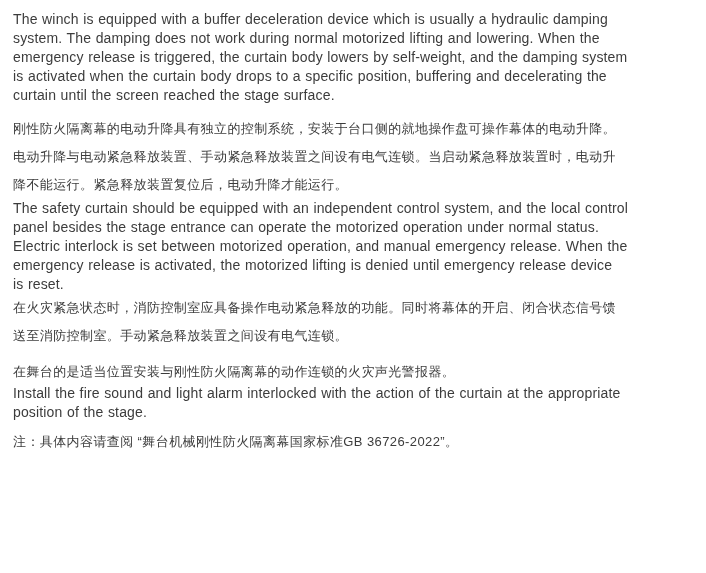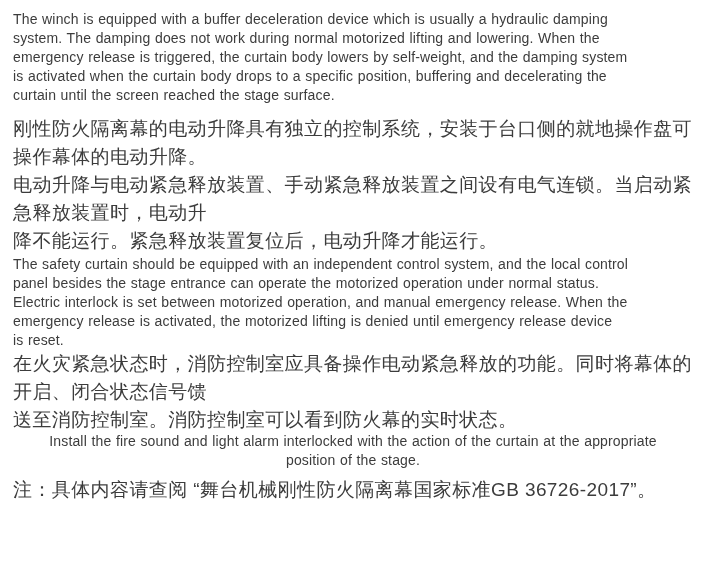--- a/index.html
+++ b/index.html
@@ -33,28 +33,28 @@
     white-space: pre-line;
     font-weight: 500;
   }
   .en {
     font-size: 14px;
     line-height: 19px;
     letter-spacing: 0.15px;
     word-spacing: 0.5px;
   }
   .zh {
-    font-size: 19px;
+    font-size: 13px;
     line-height: 28px;
     letter-spacing: 0.4px;
   }
   #p0 { margin-top: 10px; }
   #p1 { margin-top: 10px; }
   #p5 { margin-top: 8px; }
-  #p6 { margin-top: -2px; text-align: center; }
+  #p6 { margin-top: -2px; }
   #p7 { margin-top: 6px; }
   .right-border {
     position: absolute;
     top: 0;
     bottom: 0;
     right: 4px;
     width: 2px;
     background: #d4edf8;
   }
 </style>
@@ -70,19 +70,20 @@
 curtain until the screen reached the stage surface.</p>
     <p id="p1" class="zh">刚性防火隔离幕的电动升降具有独立的控制系统，安装于台口侧的就地操作盘可操作幕体的电动升降。
 电动升降与电动紧急释放装置、手动紧急释放装置之间设有电气连锁。当启动紧急释放装置时，电动升
 降不能运行。紧急释放装置复位后，电动升降才能运行。</p>
     <p id="p2" class="en">The safety curtain should be equipped with an independent control system, and the local control
 panel besides the stage entrance can operate the motorized operation under normal status.
 Electric interlock is set between motorized operation, and manual emergency release. When the
 emergency release is activated, the motorized lifting is denied until emergency release device
 is reset.</p>
     <p id="p3" class="zh">在火灾紧急状态时，消防控制室应具备操作电动紧急释放的功能。同时将幕体的开启、闭合状态信号馈
-送至消防控制室。消防控制室可以看到防火幕的实时状态。</p>
+送至消防控制室。手动紧急释放装置之间设有电气连锁。</p>
+    <p id="p5" class="zh">在舞台的是适当位置安装与刚性防火隔离幕的动作连锁的火灾声光警报器。</p>
     <p id="p6" class="en">Install the fire sound and light alarm interlocked with the action of the curtain at the appropriate
 position of the stage.</p>
-    <p id="p7" class="zh">注：具体内容请查阅 “舞台机械刚性防火隔离幕国家标准GB 36726-2017”。</p>
+    <p id="p7" class="zh">注：具体内容请查阅 “舞台机械刚性防火隔离幕国家标准GB 36726-2022”。</p>
   </div>
   <div class="right-border"></div>
 </div>
 
 </body></html>

